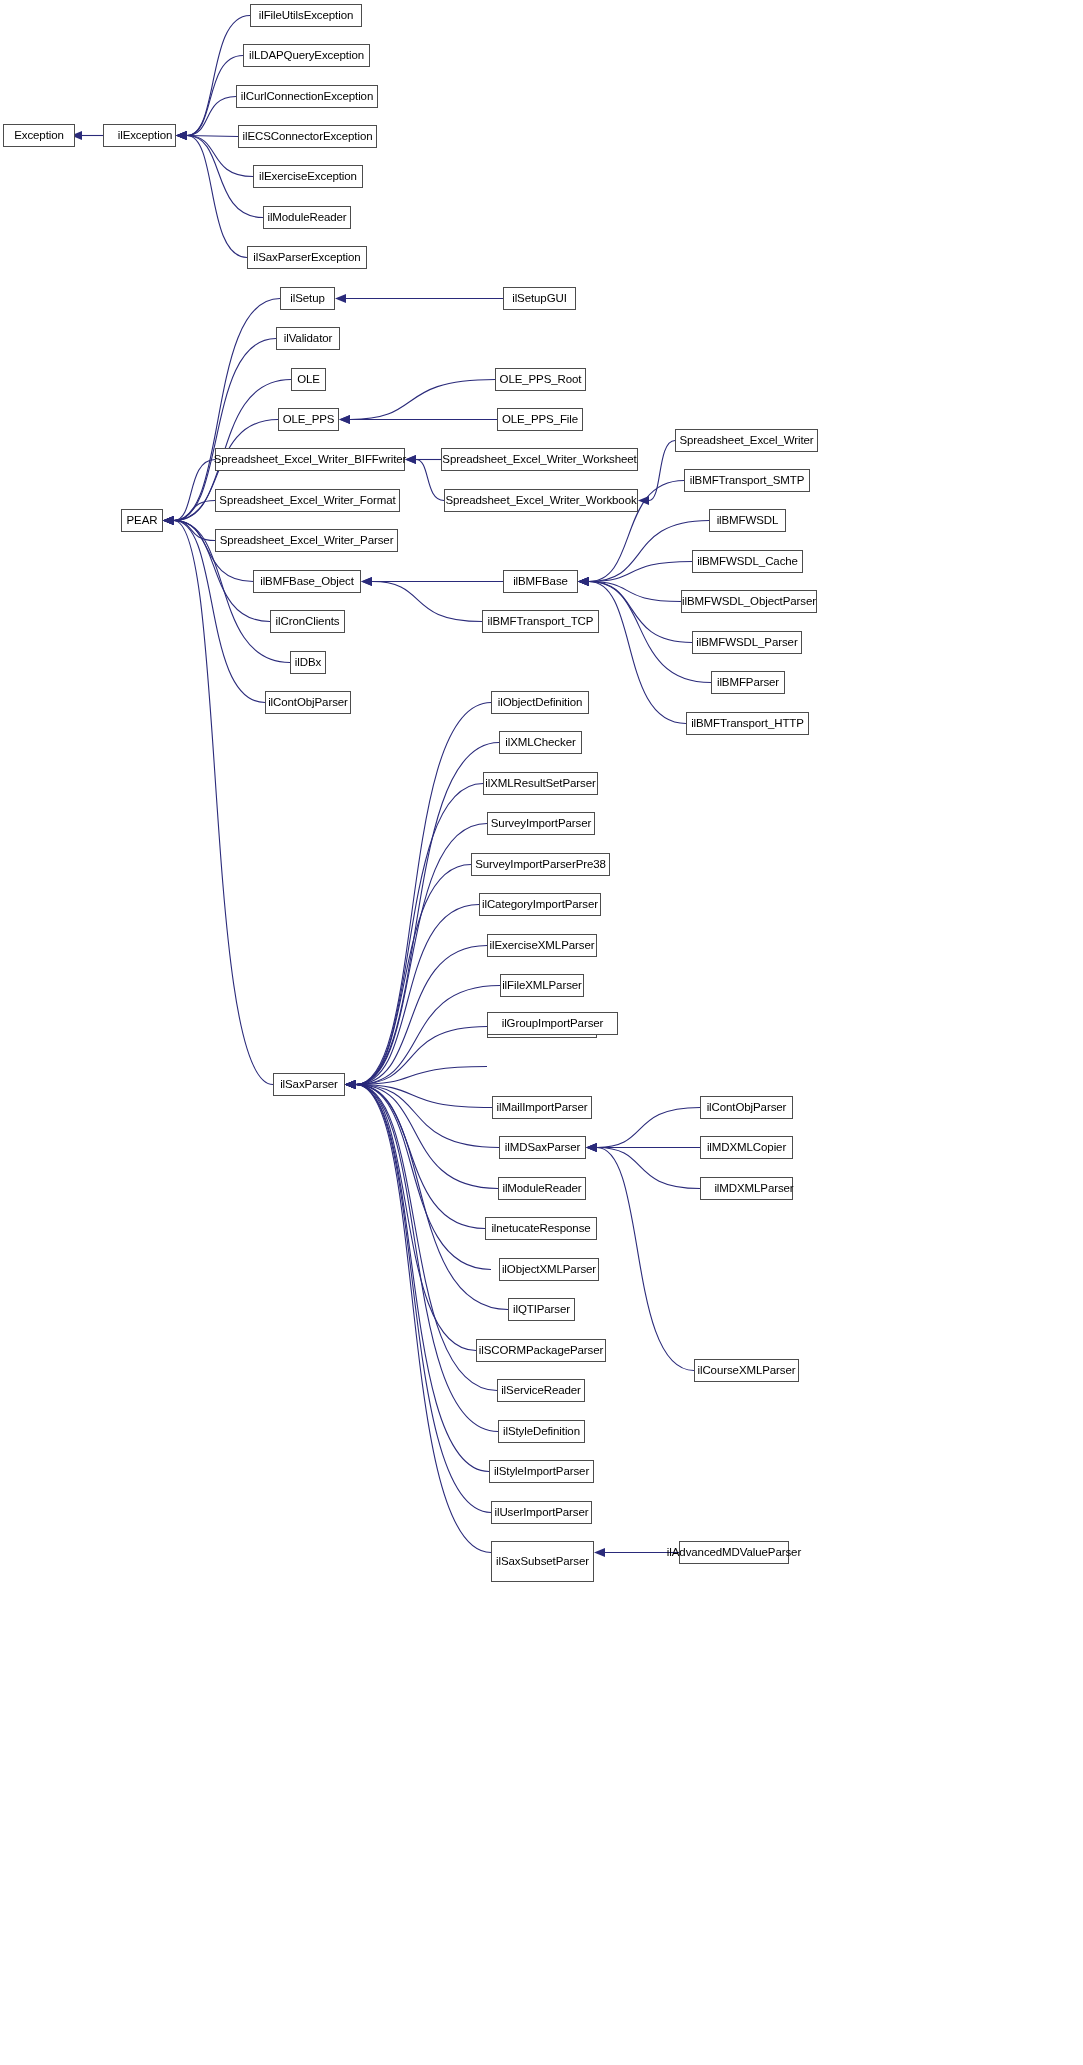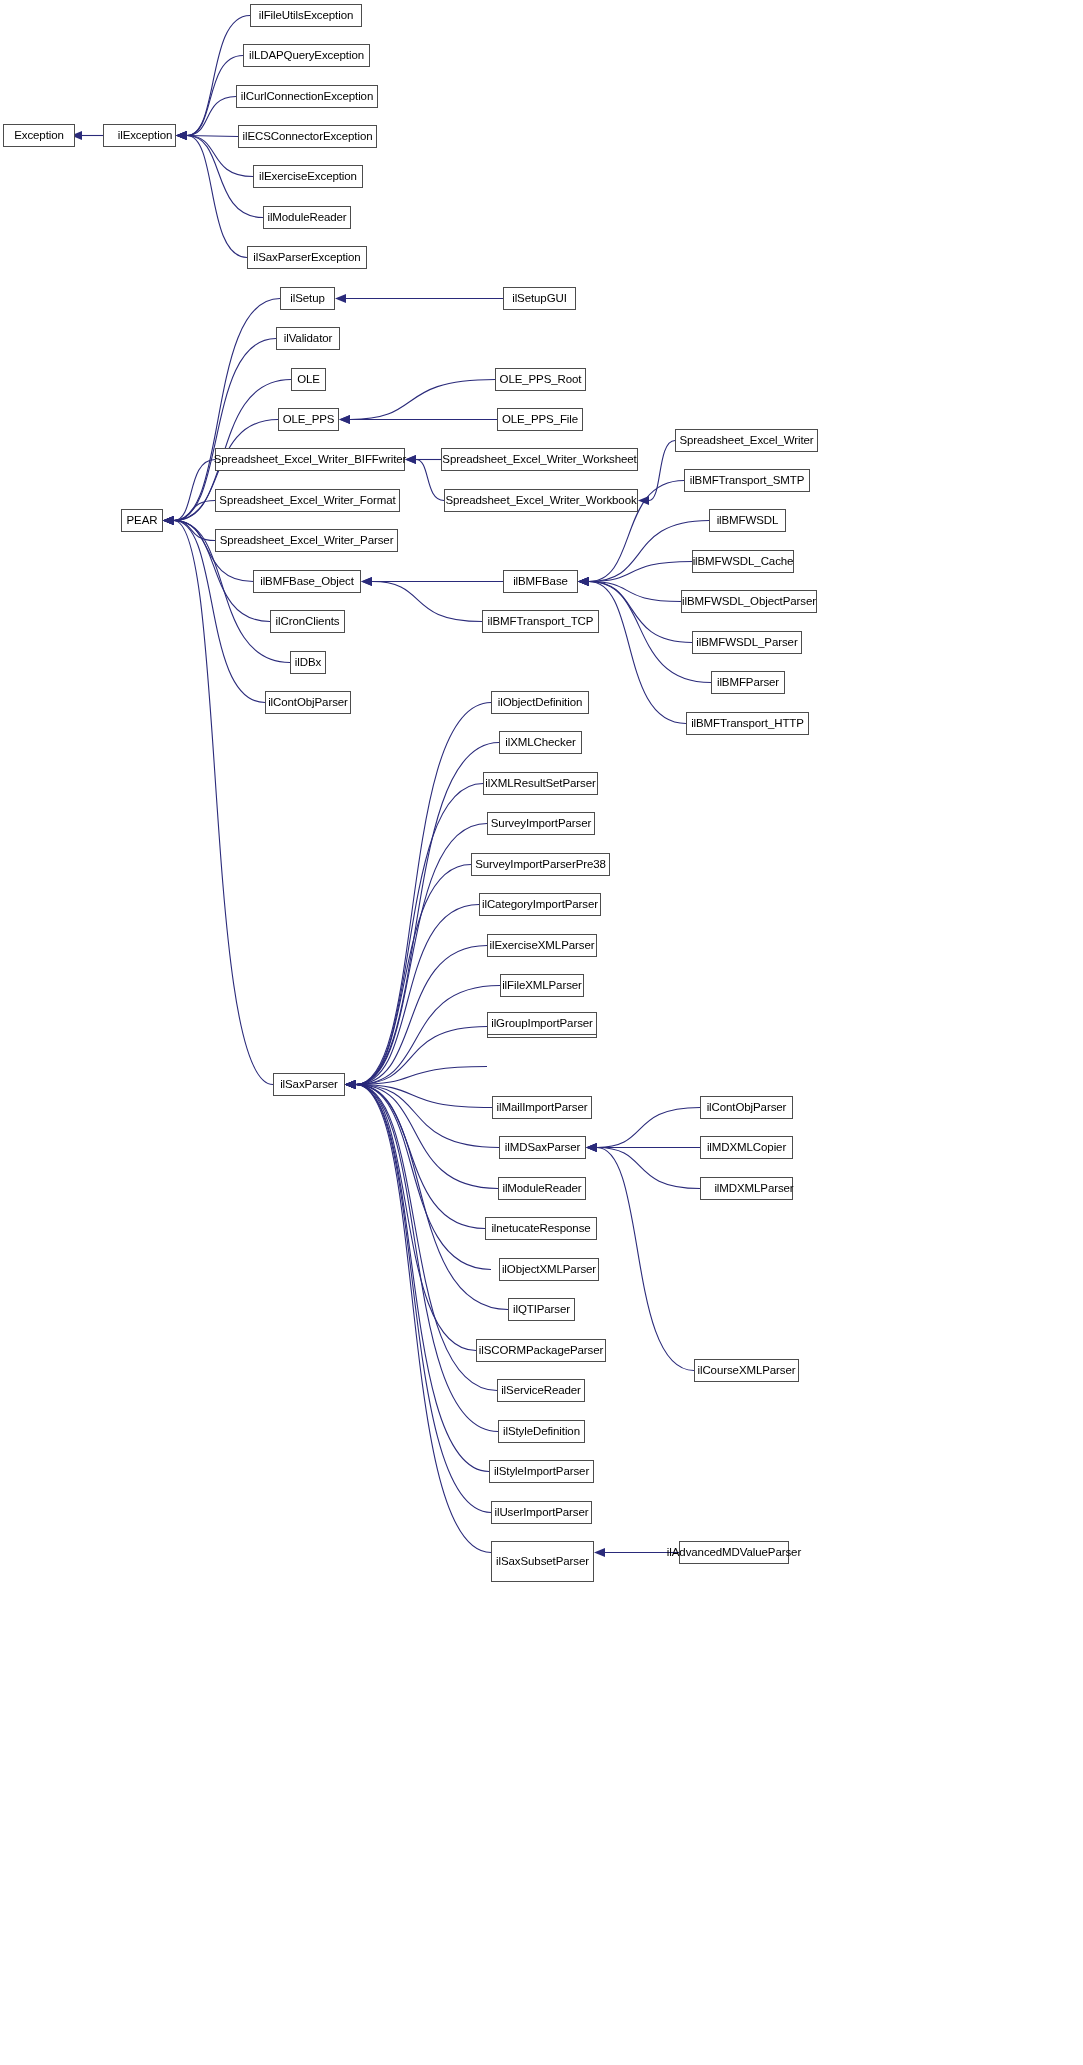--- a/index.html
+++ b/index.html
@@ -256,21 +256,21 @@
     </div>
     <div class="node" style="left: 482px; top: 610px; width: 117px; height: 23px;">
       <span>ilBMFTransport_TCP</span>
     </div>
     <div class="node" style="left: 684px; top: 469px; width: 126px; height: 23px;">
       <span>ilBMFTransport_SMTP</span>
     </div>
     <div class="node" style="left: 709px; top: 509px; width: 77px; height: 23px;">
       <span>ilBMFWSDL</span>
     </div>
-    <div class="node" style="left: 692px; top: 550px; width: 102px; height: 23px; justify-content: center;">
+    <div class="node" style="left: 692px; top: 550px; width: 111px; height: 23px; justify-content: center;">
       <span>ilBMFWSDL_Cache</span>
     </div>
     <div class="node" style="left: 681px; top: 590px; width: 136px; height: 23px;">
       <span>ilBMFWSDL_ObjectParser</span>
     </div>
     <div class="node" style="left: 692px; top: 631px; width: 110px; height: 23px;">
       <span>ilBMFWSDL_Parser</span>
     </div>
     <div class="node" style="left: 711px; top: 671px; width: 74px; height: 23px;">
       <span>ilBMFParser</span>
@@ -301,21 +301,21 @@
     </div>
     <div class="node" style="left: 487px; top: 934px; width: 110px; height: 23px;">
       <span>ilExerciseXMLParser</span>
     </div>
     <div class="node" style="left: 500px; top: 974px; width: 84px; height: 23px;">
       <span>ilFileXMLParser</span>
     </div>
     <div class="node" style="left: 487px; top: 1015px; width: 110px; height: 23px;">
       <span>ilForumImportParser</span>
     </div>
-    <div class="node" style="left: 487px; top: 1012px; width: 110px; height: 23px;">
+    <div class="node" style="left: 487px; top: 1012px; width: 131px; height: 23px;">
       <span>ilGroupImportParser</span>
     </div>
     <div class="node" style="left: 492px; top: 1096px; width: 100px; height: 23px;">
       <span>ilMailImportParser</span>
     </div>
     <div class="node" style="left: 499px; top: 1136px; width: 87px; height: 23px;">
       <span>ilMDSaxParser</span>
     </div>
     <div class="node" style="left: 498px; top: 1177px; width: 88px; height: 23px;">
       <span>ilModuleReader</span>

